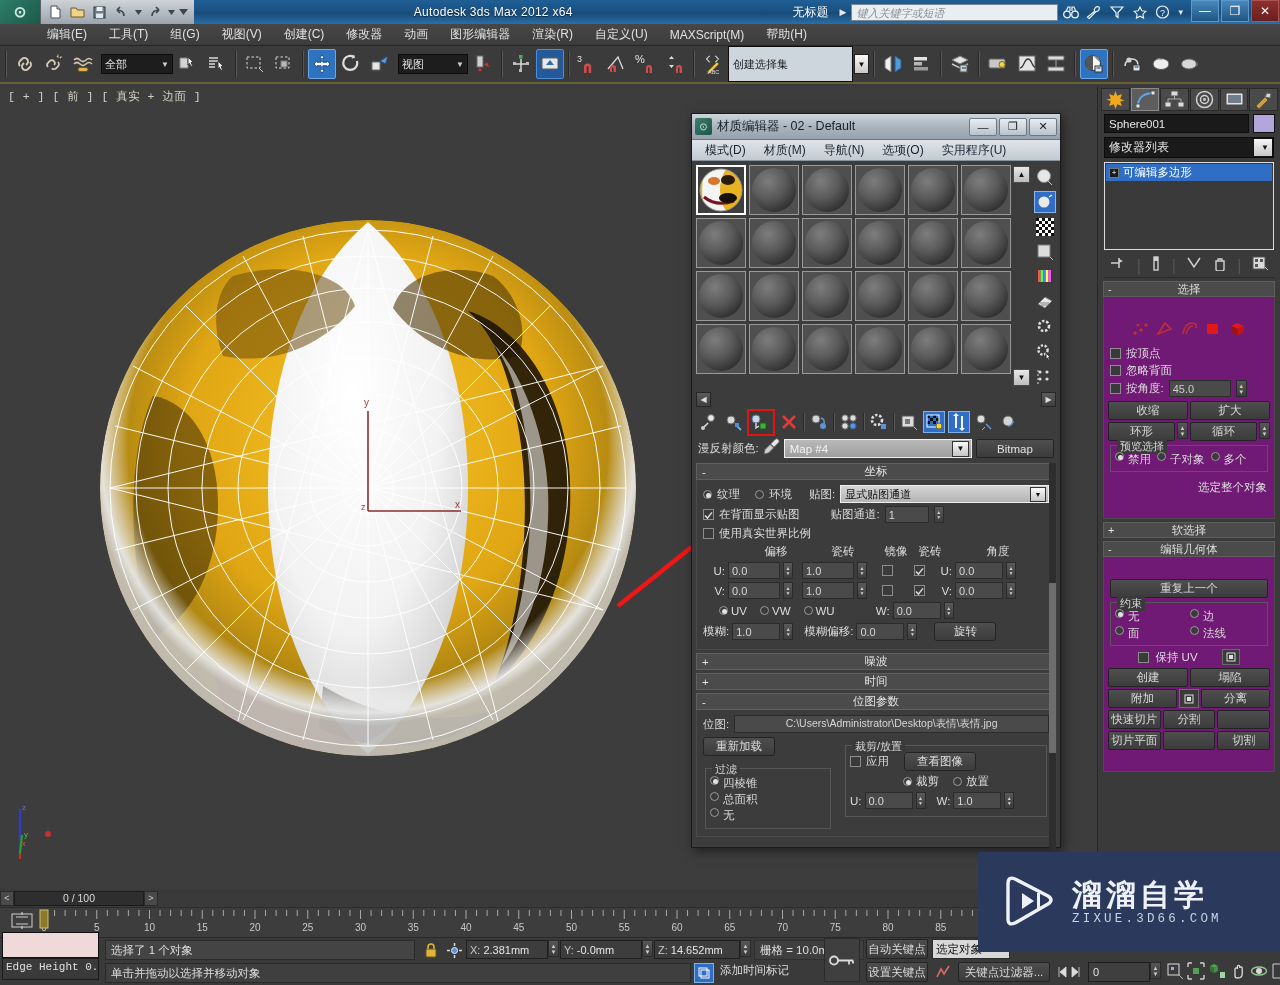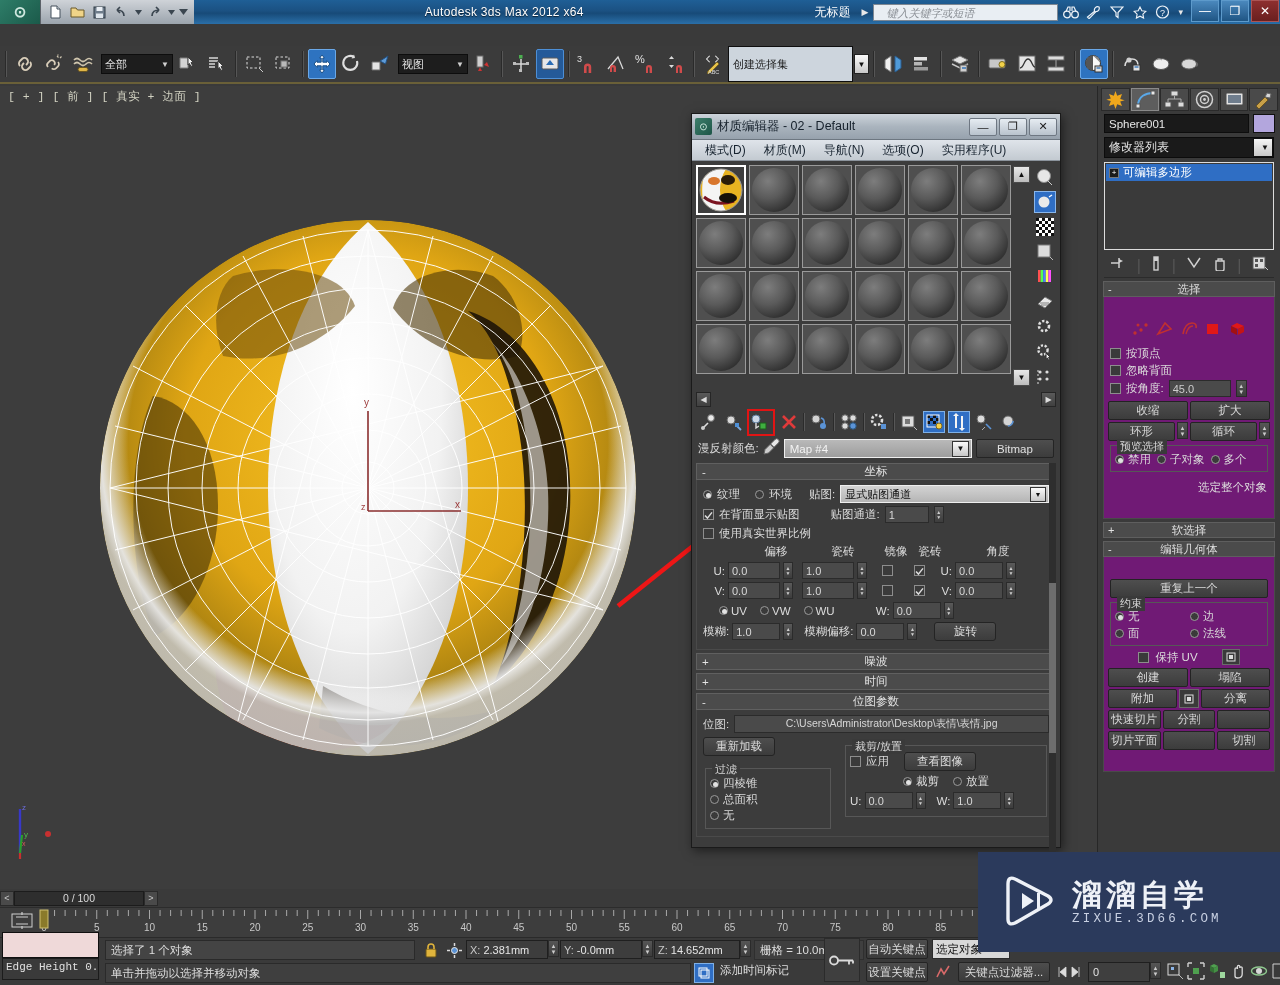--- a/index.html
+++ b/index.html
@@ -16,22 +16,22 @@
   .maxlogo .g { color:#cfe8df; font-size:15px; font-weight:bold; font-family:"Liberation Serif",serif; }
   .qat { height:24px; background:linear-gradient(to bottom,#cfd3d8,#9ba4ad); display:flex;
     align-items:center; padding:0 5px; gap:3px; border-left:1px solid #5b6168; }
   .qat .qb { width:19px; height:18px; display:flex; align-items:center; justify-content:center;
     font-size:12px; color:#2a2a2a; }
   .title-text { flex:1; text-align:center; color:#fff; font-size:12px; letter-spacing:.3px;
     text-shadow:0 1px 1px rgba(0,0,0,.6); }
   .title-doc { color:#fff; font-size:12px; margin-right:8px; }
   .search-wrap { display:flex; align-items:center; gap:2px; margin-right:4px; }
   .search-arrow { color:#e8e8e8; font-size:9px; padding:0 3px; }
-  .search-box { width:185px; height:17px; background:#e9eef3; border:1px solid #7d8792;
-    color:#8a8f95; font-size:11px; padding:1px 12px; font-style:italic; line-height:15px;
+  .search-box { width:207px; height:17px; background:#e9eef3; border:1px solid #7d8792;
+    color:#8a8f95; font-size:11px; padding:1px 4px; font-style:italic; line-height:15px;
     white-space:nowrap; overflow:hidden; }
   .tbicon { width:21px; height:18px; display:flex; align-items:center; justify-content:center;
     color:#e7edf3; font-size:13px; }
   .wbtns { display:flex; height:24px; }
   .wbtn { width:28px; height:22px; display:flex; align-items:center; justify-content:center;
     color:#fff; font-size:12px; background:linear-gradient(to bottom,#4a88bd,#1f5584);
     border:1px solid #5d9acb; margin:0 1px; }
   .wbtn.close { background:linear-gradient(to bottom,#8d2f2f,#6a1f1f); border-color:#a55; }
 
   
@@ -109,21 +109,21 @@
   .spin-arrows { width:11px; display:flex; flex-direction:column; align-items:center;
     justify-content:center; color:#ccc; font-size:6px; line-height:6px;
     background:linear-gradient(to bottom,#565656,#3d3d3d); border:1px solid #2b2b2b; height:17px;}
   .grp { border:1px solid #575757; margin:4px 2px 2px 2px; padding:6px 4px 4px 4px; position:relative; }
   .grp-lbl { position:absolute; top:-7px; left:6px; background:#3a3a3a; padding:0 3px;
     color:#d6d6d6; font-size:11px; }
   .radio { width:9px; height:9px; border-radius:50%; border:1px solid #9a9a9a; background:#3a3a3a;
     display:inline-block; position:relative; }
   .radio.on::after { content:''; position:absolute; left:2px; top:2px; width:5px; height:5px;
     border-radius:50%; background:#e2e2e2; }
-  .rrow { display:flex; align-items:center; gap:4px; color:#d8d8d8; font-size:11.5px; }
+  .rrow { display:flex; gap:4px; color:#d8d8d8; font-size:11.5px; }
 
   
   .timebar-row { position:absolute; left:0; top:889px; width:1097px; height:18px; background:#3a3a3a;
     display:flex; align-items:center; }
   .tb-arrow { width:14px; height:15px; background:#4a4a4a; border:1px solid #2a2a2a; color:#ccc;
     font-size:9px; display:flex; align-items:center; justify-content:center; }
   .tb-field { width:130px; height:15px; background:#2e2e2e; border:1px solid #1c1c1c; color:#dadada;
     font-size:10.5px; display:flex; align-items:center; justify-content:center; }
   .ruler { position:absolute; left:0; top:907px; width:1097px; height:30px; background:#3d3d3d;
     border-top:1px solid #2c2c2c; }
@@ -318,20 +318,34 @@
       </span>
       <span class="search-arrow">▾</span>
     </div>
     <div class="wbtns">
       <div class="wbtn">—</div>
       <div class="wbtn">❐</div>
       <div class="wbtn close">✕</div>
     </div>
   </div>
 
+  <div class="menubar">
+    <div class="mi" style="margin-left:36px">编辑(E)</div>
+    <div class="mi">工具(T)</div>
+    <div class="mi">组(G)</div>
+    <div class="mi">视图(V)</div>
+    <div class="mi">创建(C)</div>
+    <div class="mi">修改器</div>
+    <div class="mi">动画</div>
+    <div class="mi">图形编辑器</div>
+    <div class="mi">渲染(R)</div>
+    <div class="mi">自定义(U)</div>
+    <div class="mi">MAXScript(M)</div>
+    <div class="mi">帮助(H)</div>
+  </div>
 
   <div class="toolbar">
     <div class="tsep"></div>
     <div class="tbtn">
       <svg width="22" height="22" viewBox="0 0 22 22">
           <path d="M6 13a3.5 3.5 0 010-5l2-2a3.5 3.5 0 015 5l-1 1" fill="none" stroke="#d8cdb9" stroke-width="1.8"></path>
           <path d="M16 9a3.5 3.5 0 010 5l-2 2a3.5 3.5 0 01-5-5l1-1" fill="none" stroke="#d8cdb9" stroke-width="1.8"></path>
         </svg>
     </div>
     <div class="tbtn">

